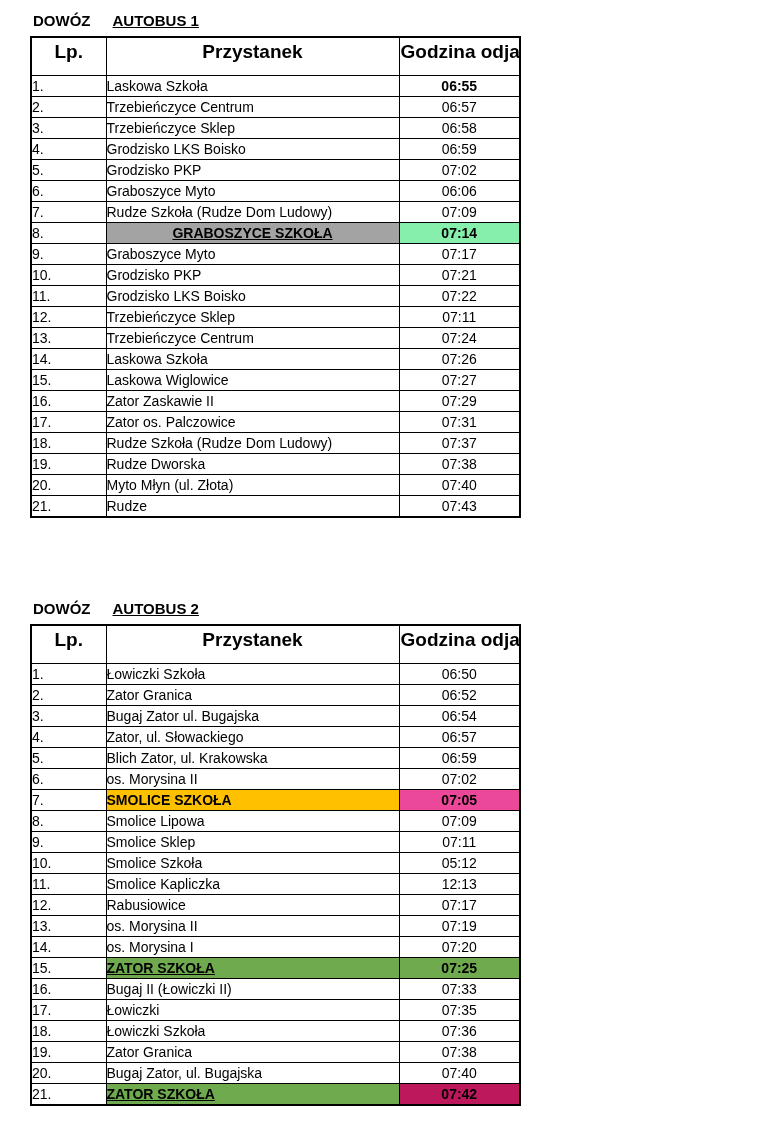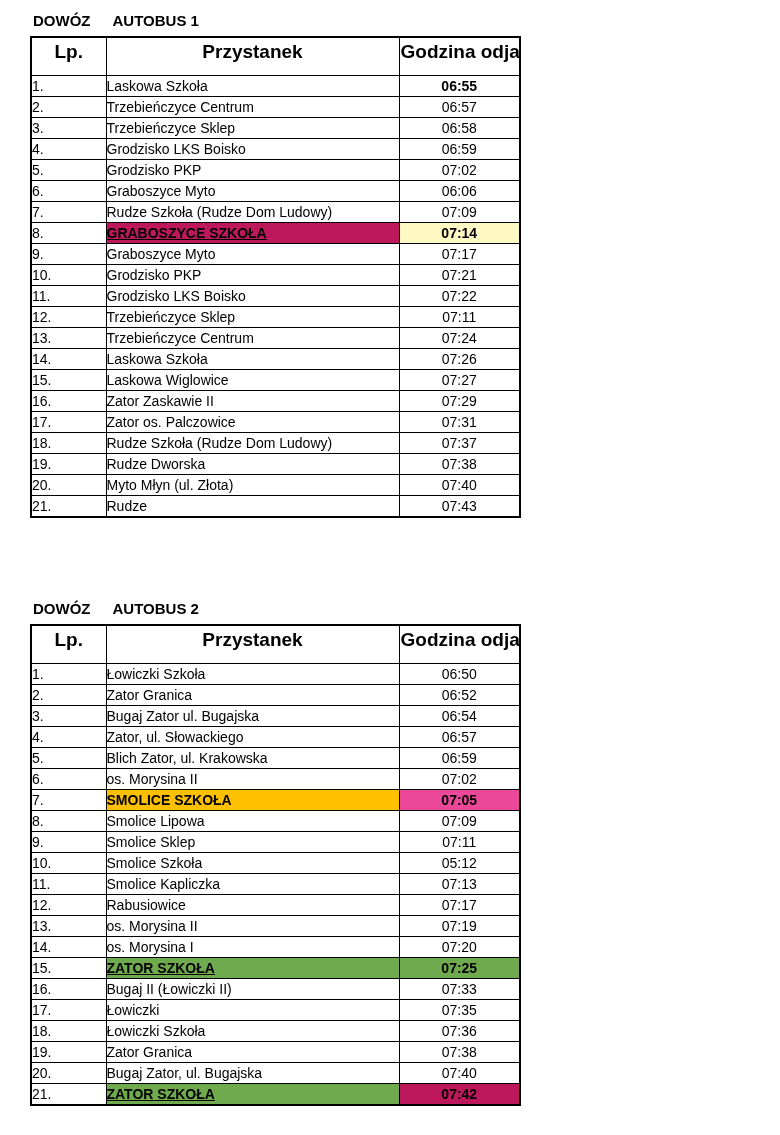--- a/index.html
+++ b/index.html
@@ -22,20 +22,21 @@
   #block-1 { top: 600px; }
 
   .title {
     font-size: 15px;
     font-weight: bold;
     margin: 0 0 7px 3px;
     white-space: nowrap;
   }
   .t-bus {
     margin-left: 22px;
+    text-decoration: underline;
   }
 
   table.schedule {
     border-collapse: collapse;
     table-layout: fixed;
     width: 489px;
     border: 2.5px solid #000;
   }
   .col-lp   { width: 75px; }
   .col-stop { width: 293px; }
@@ -117,22 +118,22 @@
             <td class="col-stop">Graboszyce Myto</td>
             <td class="col-time">06:06</td>
           </tr>
           <tr>
             <td class="col-lp">7.</td>
             <td class="col-stop">Rudze Szkoła (Rudze Dom Ludowy)</td>
             <td class="col-time">07:09</td>
           </tr>
           <tr>
             <td class="col-lp">8.</td>
-            <td class="col-stop b u" style="background: #be185d;">GRABOSZYCE SZKOŁA</td>
-            <td class="col-time b" style="background: #fef9c3;">07:14</td>
+            <td class="col-stop b u" style="background: #a3a3a3; text-align: center;">GRABOSZYCE SZKOŁA</td>
+            <td class="col-time b" style="background: #86efac;">07:14</td>
           </tr>
           <tr>
             <td class="col-lp">9.</td>
             <td class="col-stop">Graboszyce Myto</td>
             <td class="col-time">07:17</td>
           </tr>
           <tr>
             <td class="col-lp">10.</td>
             <td class="col-stop">Grodzisko PKP</td>
             <td class="col-time">07:21</td>
@@ -255,21 +256,21 @@
             <td class="col-time">07:11</td>
           </tr>
           <tr>
             <td class="col-lp">10.</td>
             <td class="col-stop">Smolice Szkoła</td>
             <td class="col-time">05:12</td>
           </tr>
           <tr>
             <td class="col-lp">11.</td>
             <td class="col-stop">Smolice Kapliczka</td>
-            <td class="col-time">07:13</td>
+            <td class="col-time">12:13</td>
           </tr>
           <tr>
             <td class="col-lp">12.</td>
             <td class="col-stop">Rabusiowice</td>
             <td class="col-time">07:17</td>
           </tr>
           <tr>
             <td class="col-lp">13.</td>
             <td class="col-stop">os. Morysina II</td>
             <td class="col-time">07:19</td>

